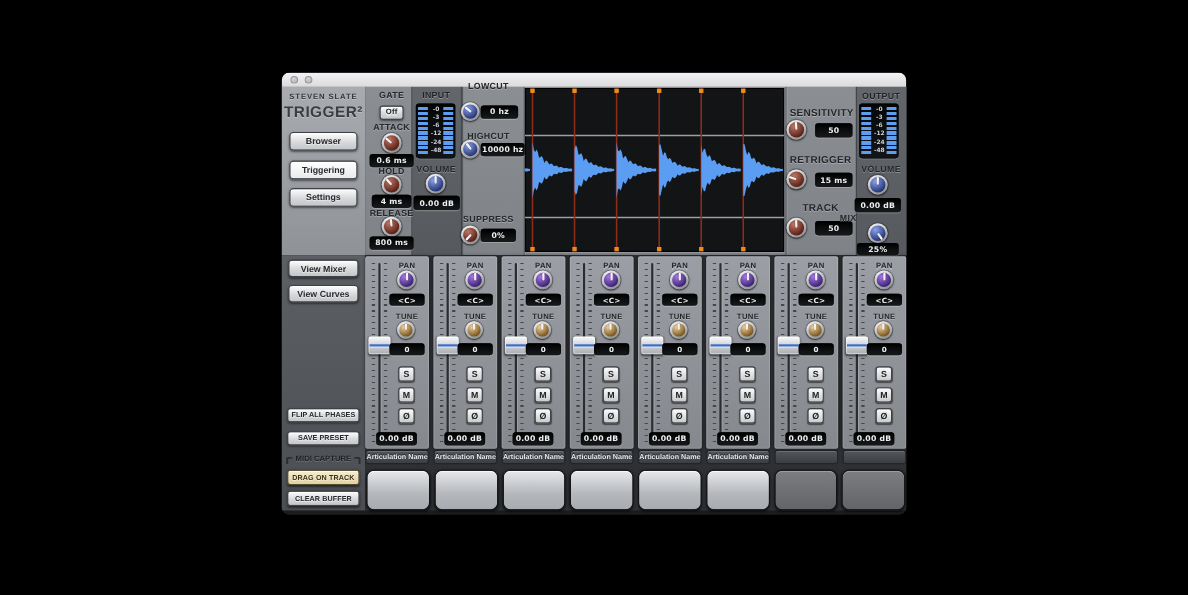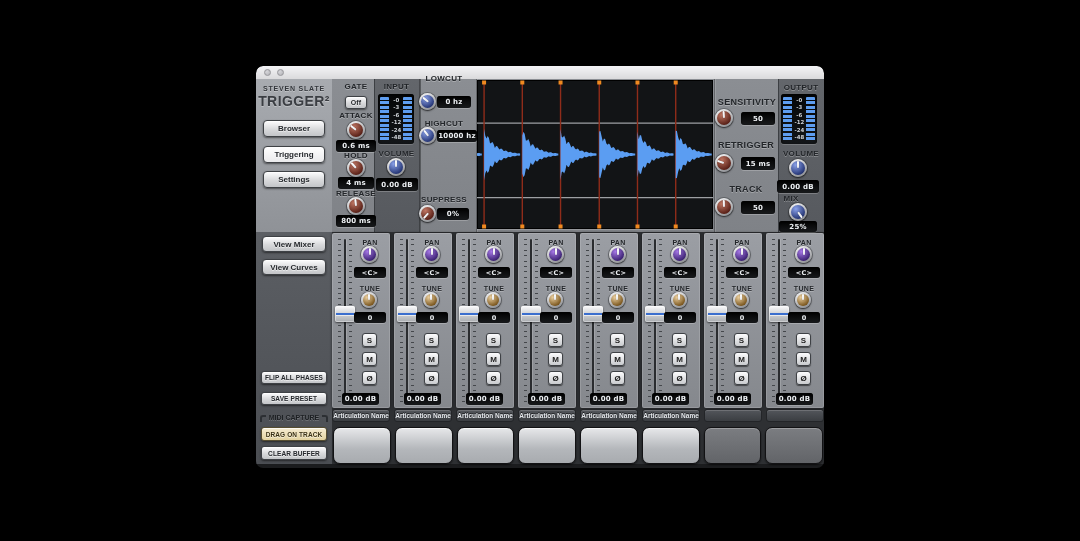--- a/index.html
+++ b/index.html
@@ -244,21 +244,21 @@
           <span class="mlab">-24</span>
           <span class="mlab">-48</span>
         </div>
       <div class="mcol"></div>
     </div>
     <div class="lbl" style="left:522px;top:83px;width:46px">VOLUME</div>
     <div class="knob k-blue" style="left:533px;top:93px;width:18px;height:18px;--ang:0deg">
         <i class="ptr"></i>
       </div>
     <div class="disp" style="left:521px;top:114px;width:42px;height:13px">0.00 dB</div>
-    <div class="lbl" style="left:522px;top:128px;width:26px">MIX</div>
+    <div class="lbl" style="left:502px;top:128px;width:26px">MIX</div>
     <div class="knob k-blue" style="left:533px;top:137px;width:18px;height:18px;--ang:145deg">
         <i class="ptr"></i>
       </div>
     <div class="disp" style="left:523px;top:155px;width:38px;height:11px">25%</div>
 
     <div class="btn" style="left:6px;top:170px;width:64px;height:16px">View Mixer</div>
     <div class="btn" style="left:6px;top:193px;width:64px;height:16px">View Curves</div>
     <div class="btn small" style="left:5px;top:305px;width:66px;height:13px">FLIP ALL PHASES</div>
     <div class="btn small" style="left:5px;top:326px;width:66px;height:13px">SAVE PRESET</div>
     <div class="legend" style="left:4px;top:348px;width:68px">

